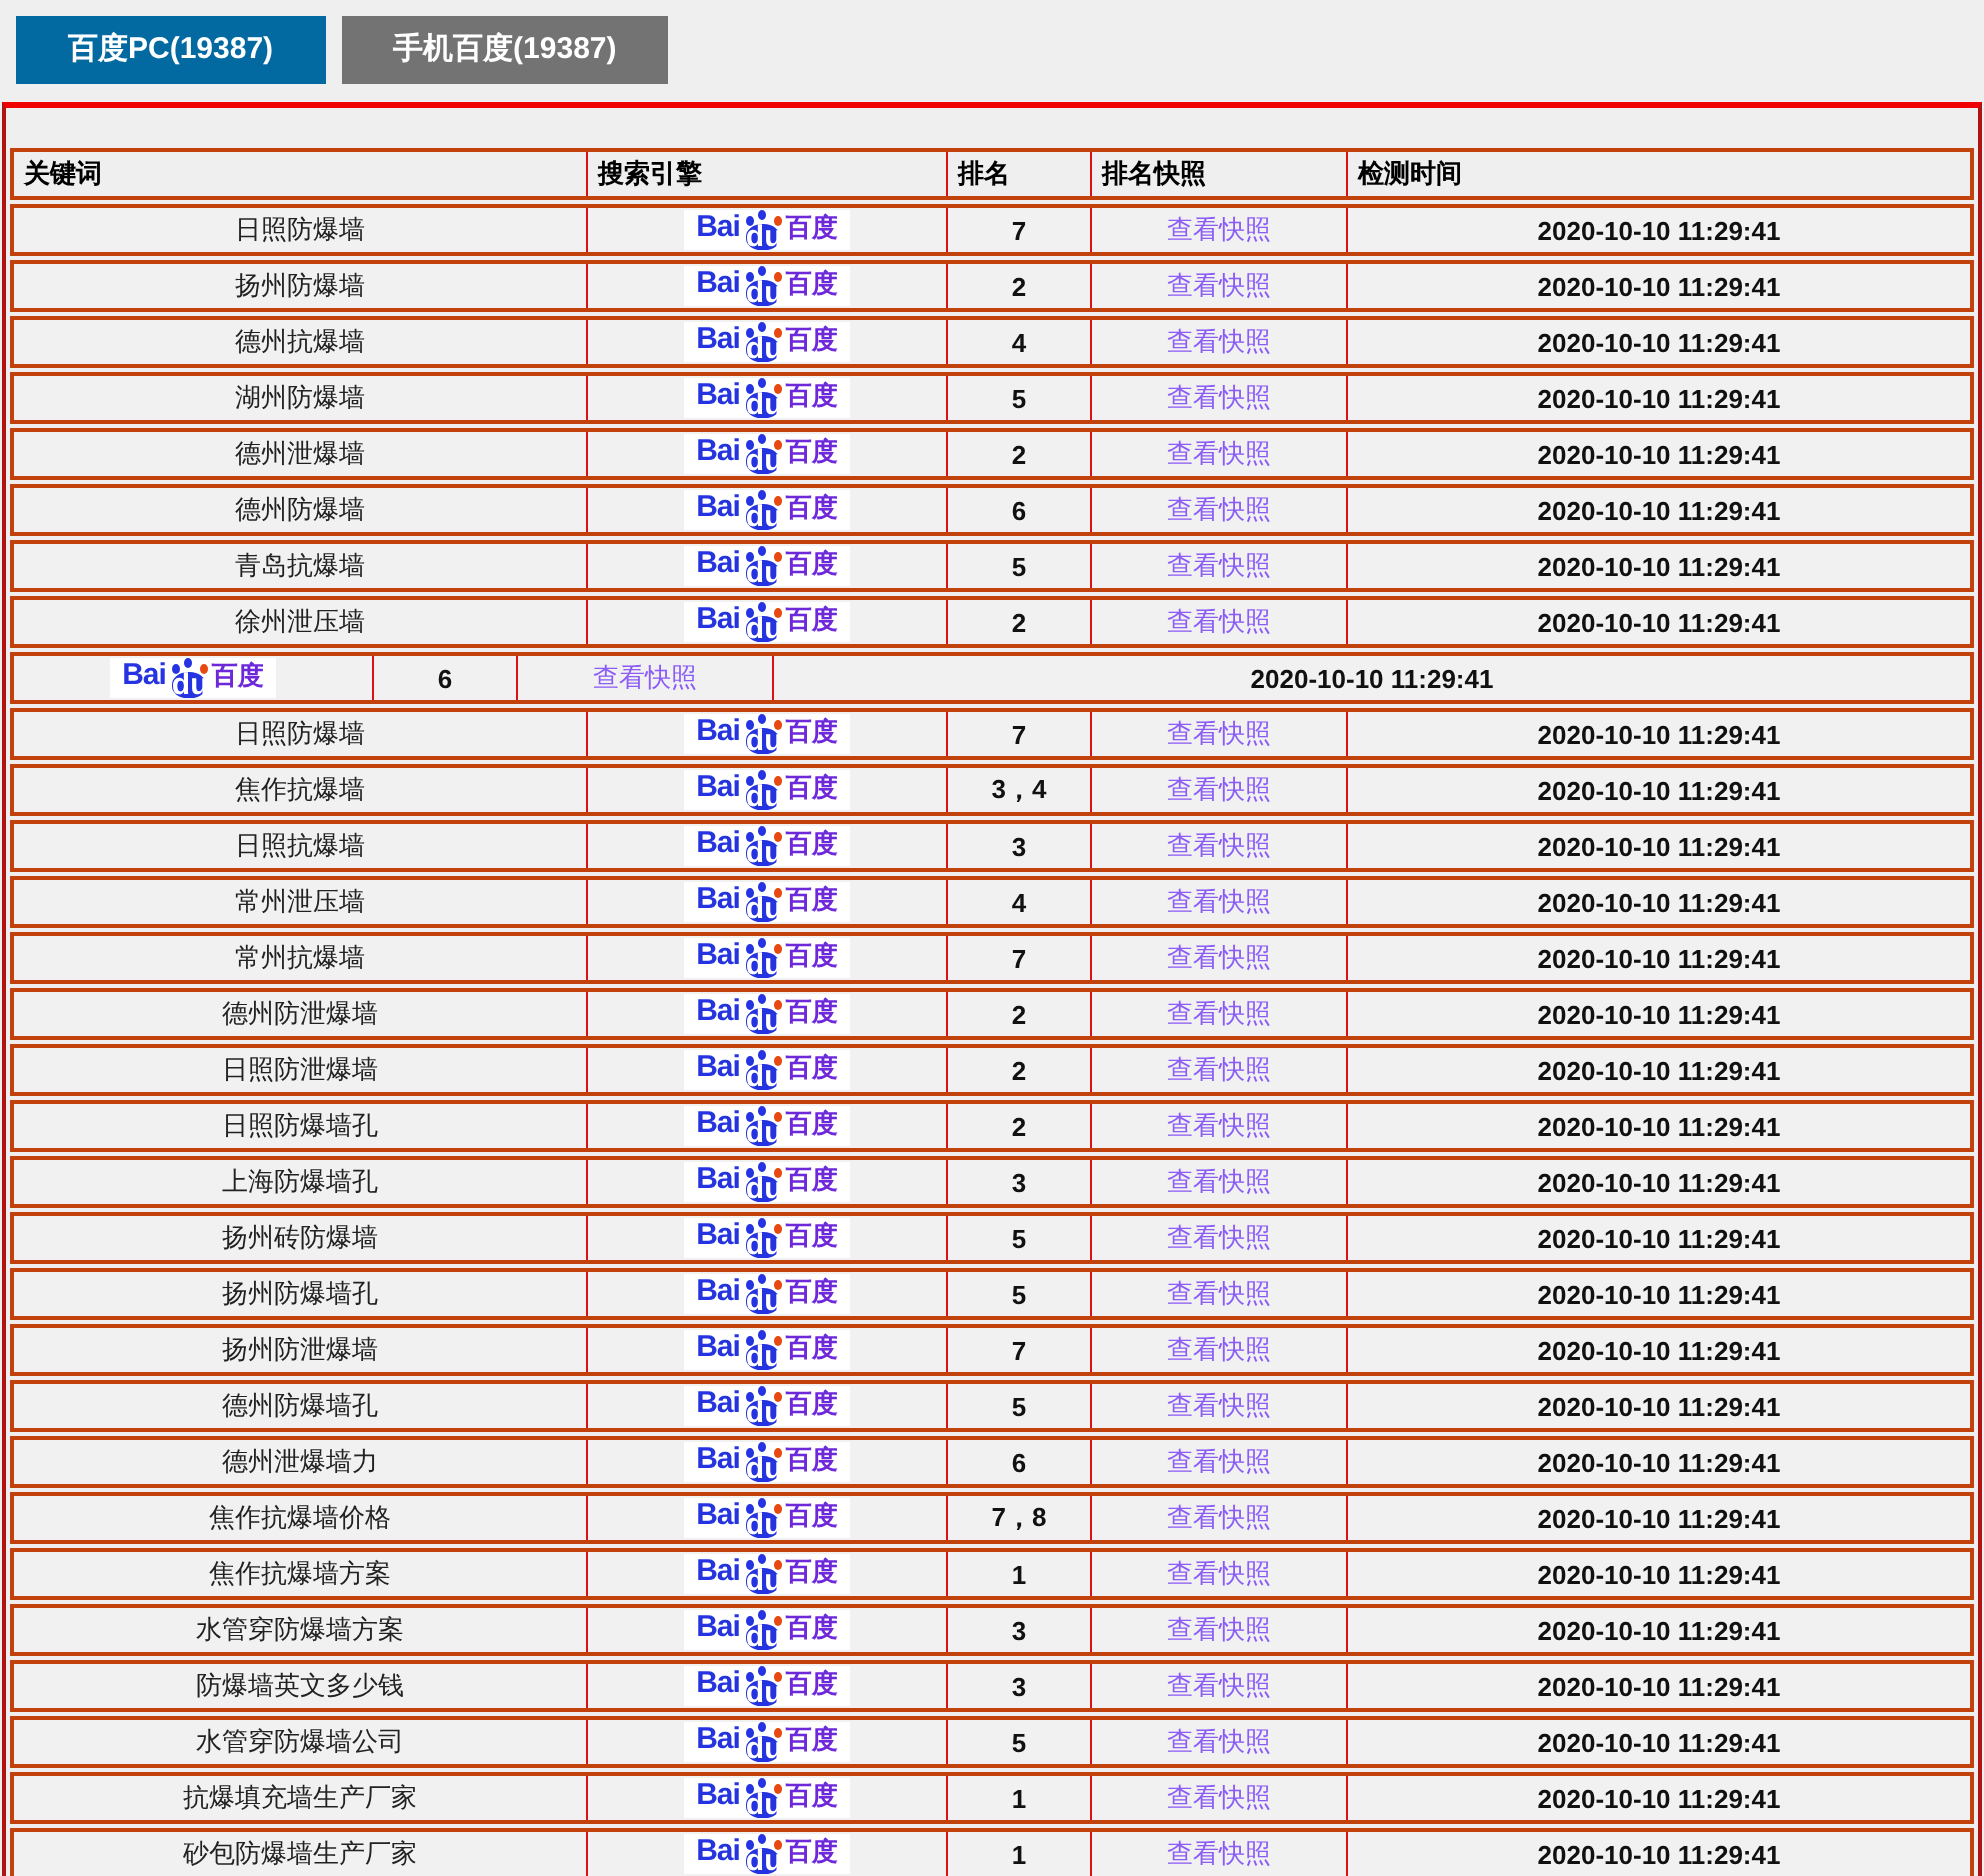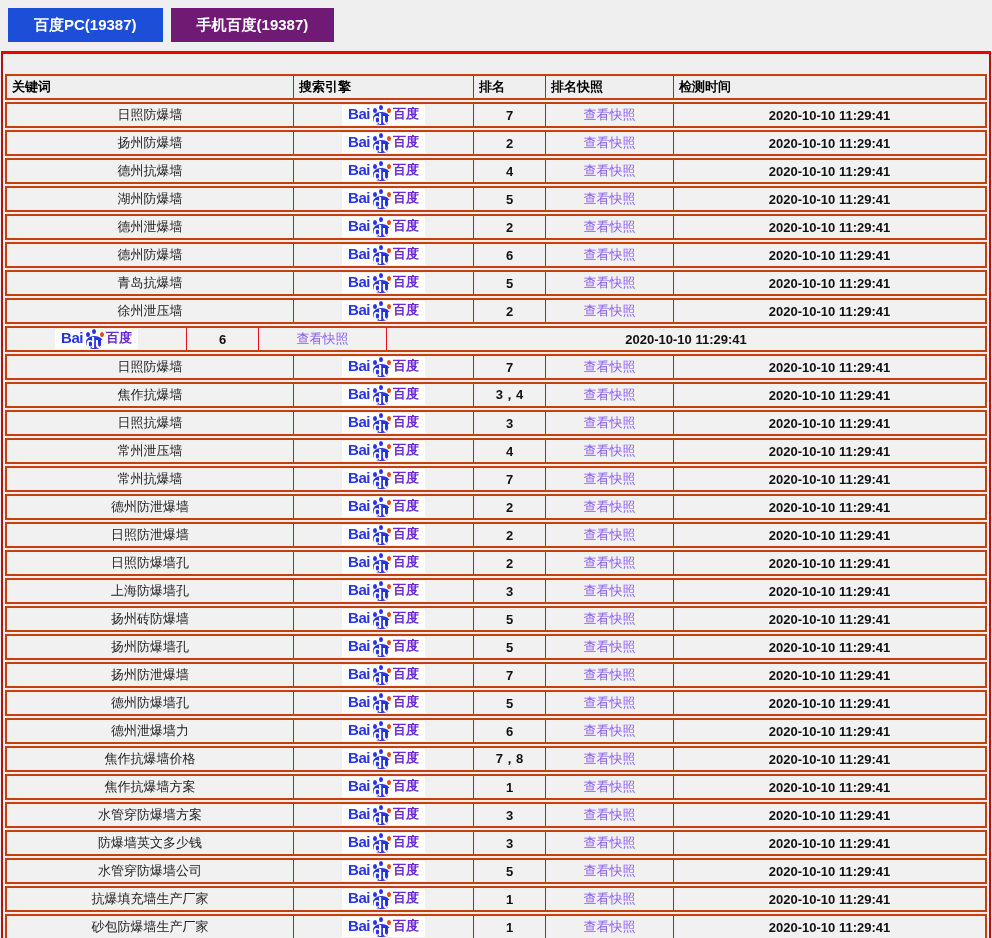--- a/index.html
+++ b/index.html
@@ -3,22 +3,22 @@
 <meta charset="utf-8">
 <style>
   * { box-sizing: border-box; margin: 0; padding: 0; }
   html, body { width: 992px; height: 938px; overflow: hidden; }
   body { background: #efefef; font-family: "Liberation Sans", "DejaVu Sans", sans-serif; }
 
   
   .tabbar { display: flex; gap: 8px; padding: 8px 0 0 8px; }
   .tab { height: 34px; line-height: 34px; padding: 0 26px; color: #fff;
          font-size: 15px; font-weight: bold; cursor: pointer; }
-  .tab-pc { background: #1d4ed8; }
-  .tab-mobile { background: #701a75; }
+  .tab-pc { background: #0369a1; }
+  .tab-mobile { background: #737373; }
 
   
   .panel { margin: 9px 1px 0 1px; border: 2px solid #b21212; border-top: 3px solid #f00000;
            padding: 20px 2px 12px 2px; background: #efefef; }
 
   
   .rank-table { width: 100%; }
   .trow { display: flex; border: 2px solid #c2410c; background: #f1f1f1;
           height: 26px; margin-bottom: 2px; align-items: stretch; }
   .trow.header { background: #efefef; font-weight: bold; font-size: 14px; color: #000; }

